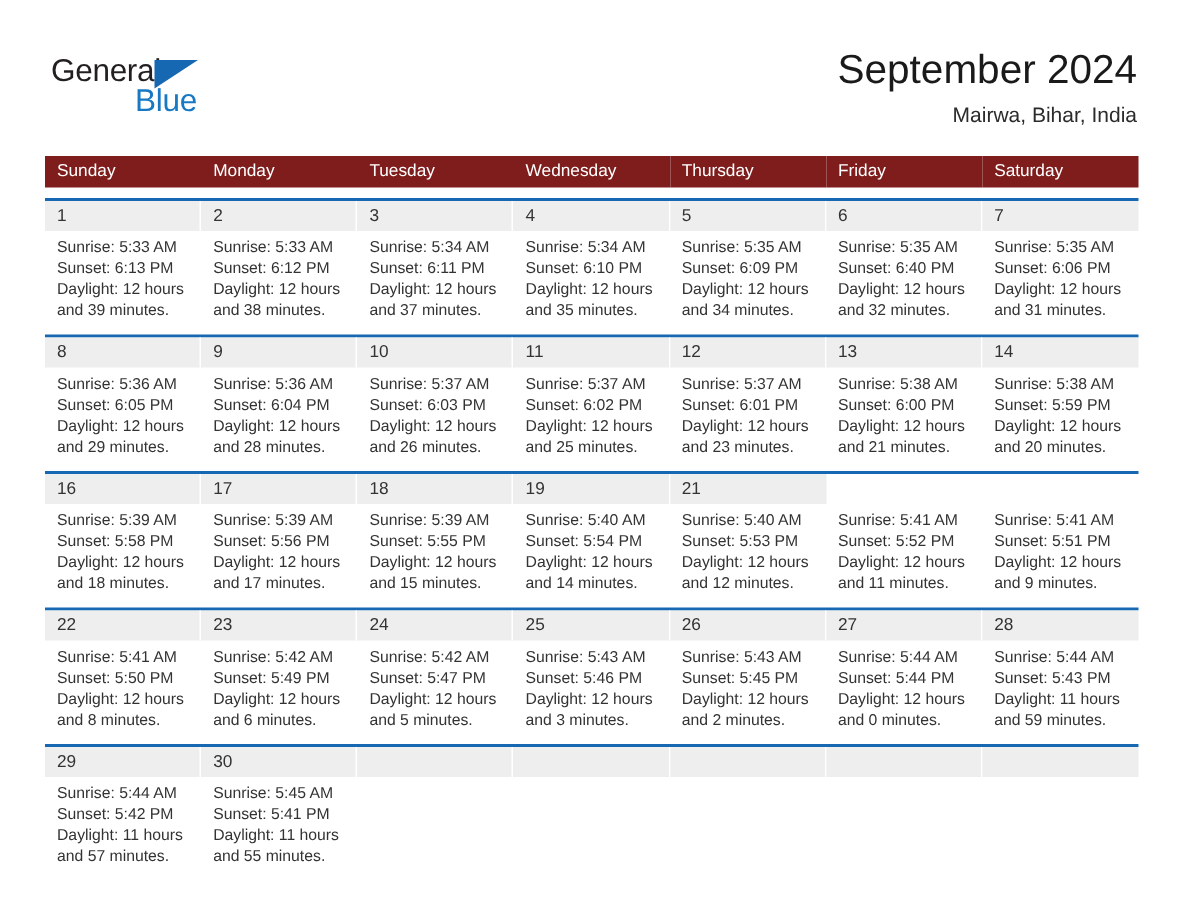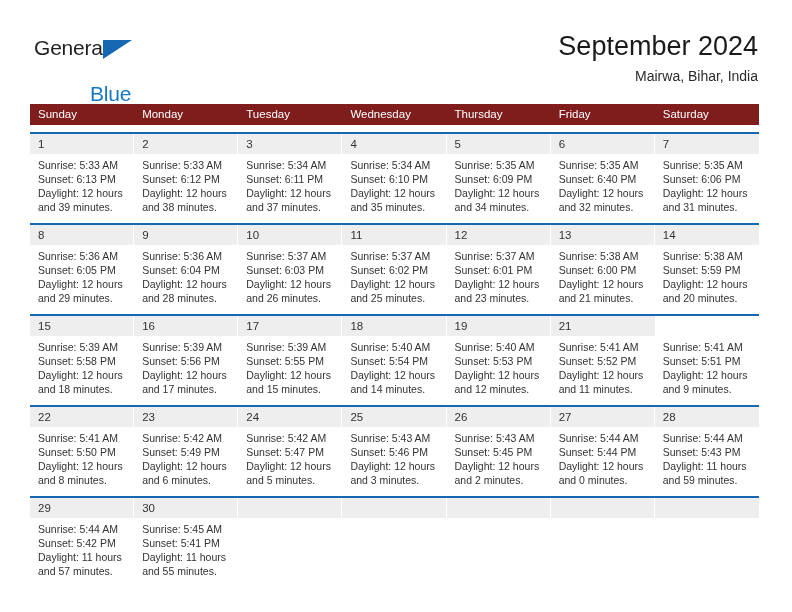--- a/index.html
+++ b/index.html
@@ -54,21 +54,20 @@
   }
   .brand-blue {
     position: absolute;
     left: 56px;
     top: 20px;
     font-size: 21px;
     color: #1779c4;
     letter-spacing: -0.2px;
     line-height: 24px;
     white-space: nowrap;
-    margin-top: 26px;
   }
 
   .title-block {
     position: absolute;
     right: 34px;
     top: 30px;
     text-align: right;
   }
   .cal-title {
     font-size: 27px;
@@ -340,23 +339,20 @@
           <span class="info-line">Sunset: 5:59 PM</span>
           <span class="info-line">Daylight: 12 hours</span>
           <span class="info-line">and 20 minutes.</span>
         </div>
       </div>
     </div>
 
     <div class="week">
       <div class="week-top">
         <div class="daynum-cell">
-            <span class="daynum">15</span>
-          </div>
-        <div class="daynum-cell">
             <span class="daynum">16</span>
           </div>
         <div class="daynum-cell">
             <span class="daynum">17</span>
           </div>
         <div class="daynum-cell">
             <span class="daynum">18</span>
           </div>
         <div class="daynum-cell">
             <span class="daynum">19</span>

